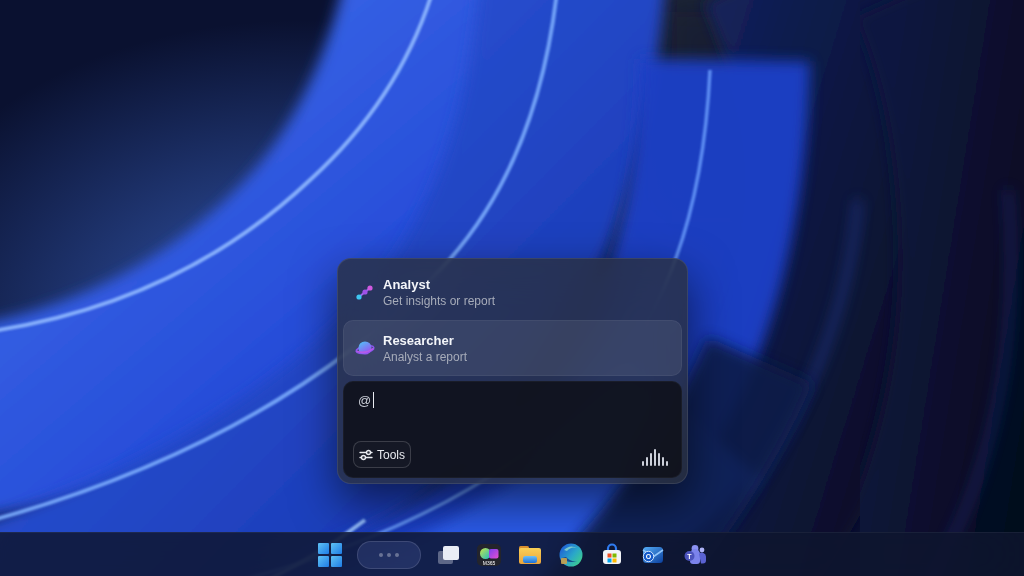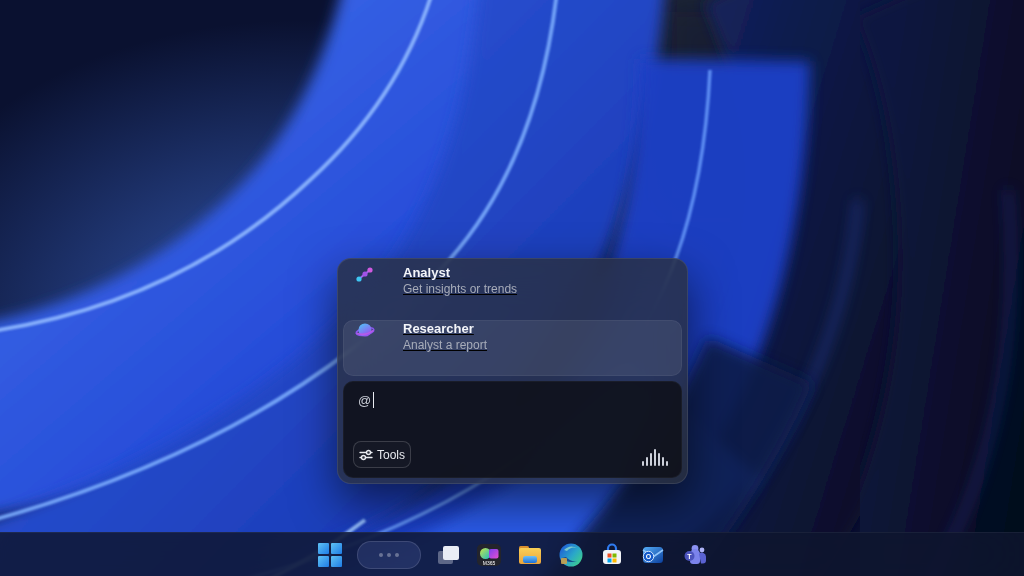--- a/index.html
+++ b/index.html
@@ -17,23 +17,22 @@
     box-sizing:border-box;border-radius:14px;
     background:rgba(43,47,60,.80);
     backdrop-filter:blur(22px) saturate(1.15);
     border:1px solid rgba(255,255,255,.09);
     box-shadow:0 18px 45px rgba(0,0,0,.55);
     padding:5px;z-index:5;
     display:flex;flex-direction:column;
   }
   .agent-row{
     height:56px;box-sizing:border-box;border-radius:10px;
-    display:flex;align-items:flex-start;gap:28px;padding:0 12px;
+    display:flex;align-items:center;gap:8px;padding:0 12px;
     cursor:pointer;
-    text-decoration:underline;
   }
   .agent-row.selected{
     background:rgba(255,255,255,.08);
     box-shadow:inset 0 0 0 1px rgba(255,255,255,.05);
   }
   .agent-icon{width:20px;height:20px;flex:0 0 20px;}
   .agent-texts{display:flex;flex-direction:column;justify-content:center;}
   .agent-name{font-size:13px;font-weight:700;color:#f3f5f9;line-height:17px;}
   .agent-desc{font-size:12px;color:#a7acb9;line-height:16px;}
 
@@ -142,21 +141,21 @@
 
   <div class="agent-row">
     <svg class="agent-icon" viewBox="0 0 20 20">
       <path d="M4 15 L10 10 L15 6" stroke="#a066ec" stroke-width="1.8" fill="none" stroke-linecap="round"></path>
       <circle cx="4" cy="15" r="2.6" fill="#3ec6f2"></circle>
       <circle cx="10" cy="10" r="2.6" fill="#a052e8"></circle>
       <circle cx="15" cy="6" r="2.6" fill="#d05ae0"></circle>
     </svg>
     <div class="agent-texts">
       <span class="agent-name">Analyst</span>
-      <span class="agent-desc">Get insights or trends</span>
+      <span class="agent-desc">Get insights or report</span>
     </div>
   </div>
 
   <div class="agent-row selected">
     <svg class="agent-icon" viewBox="0 0 20 20">
       <defs>
         <linearGradient id="gPlanet" x1="0" y1="0" x2="0.6" y2="1">
           <stop offset="0" stop-color="#4ac9f5"></stop>
             <stop offset="1" stop-color="#9b4ef0"></stop>
         </linearGradient>

